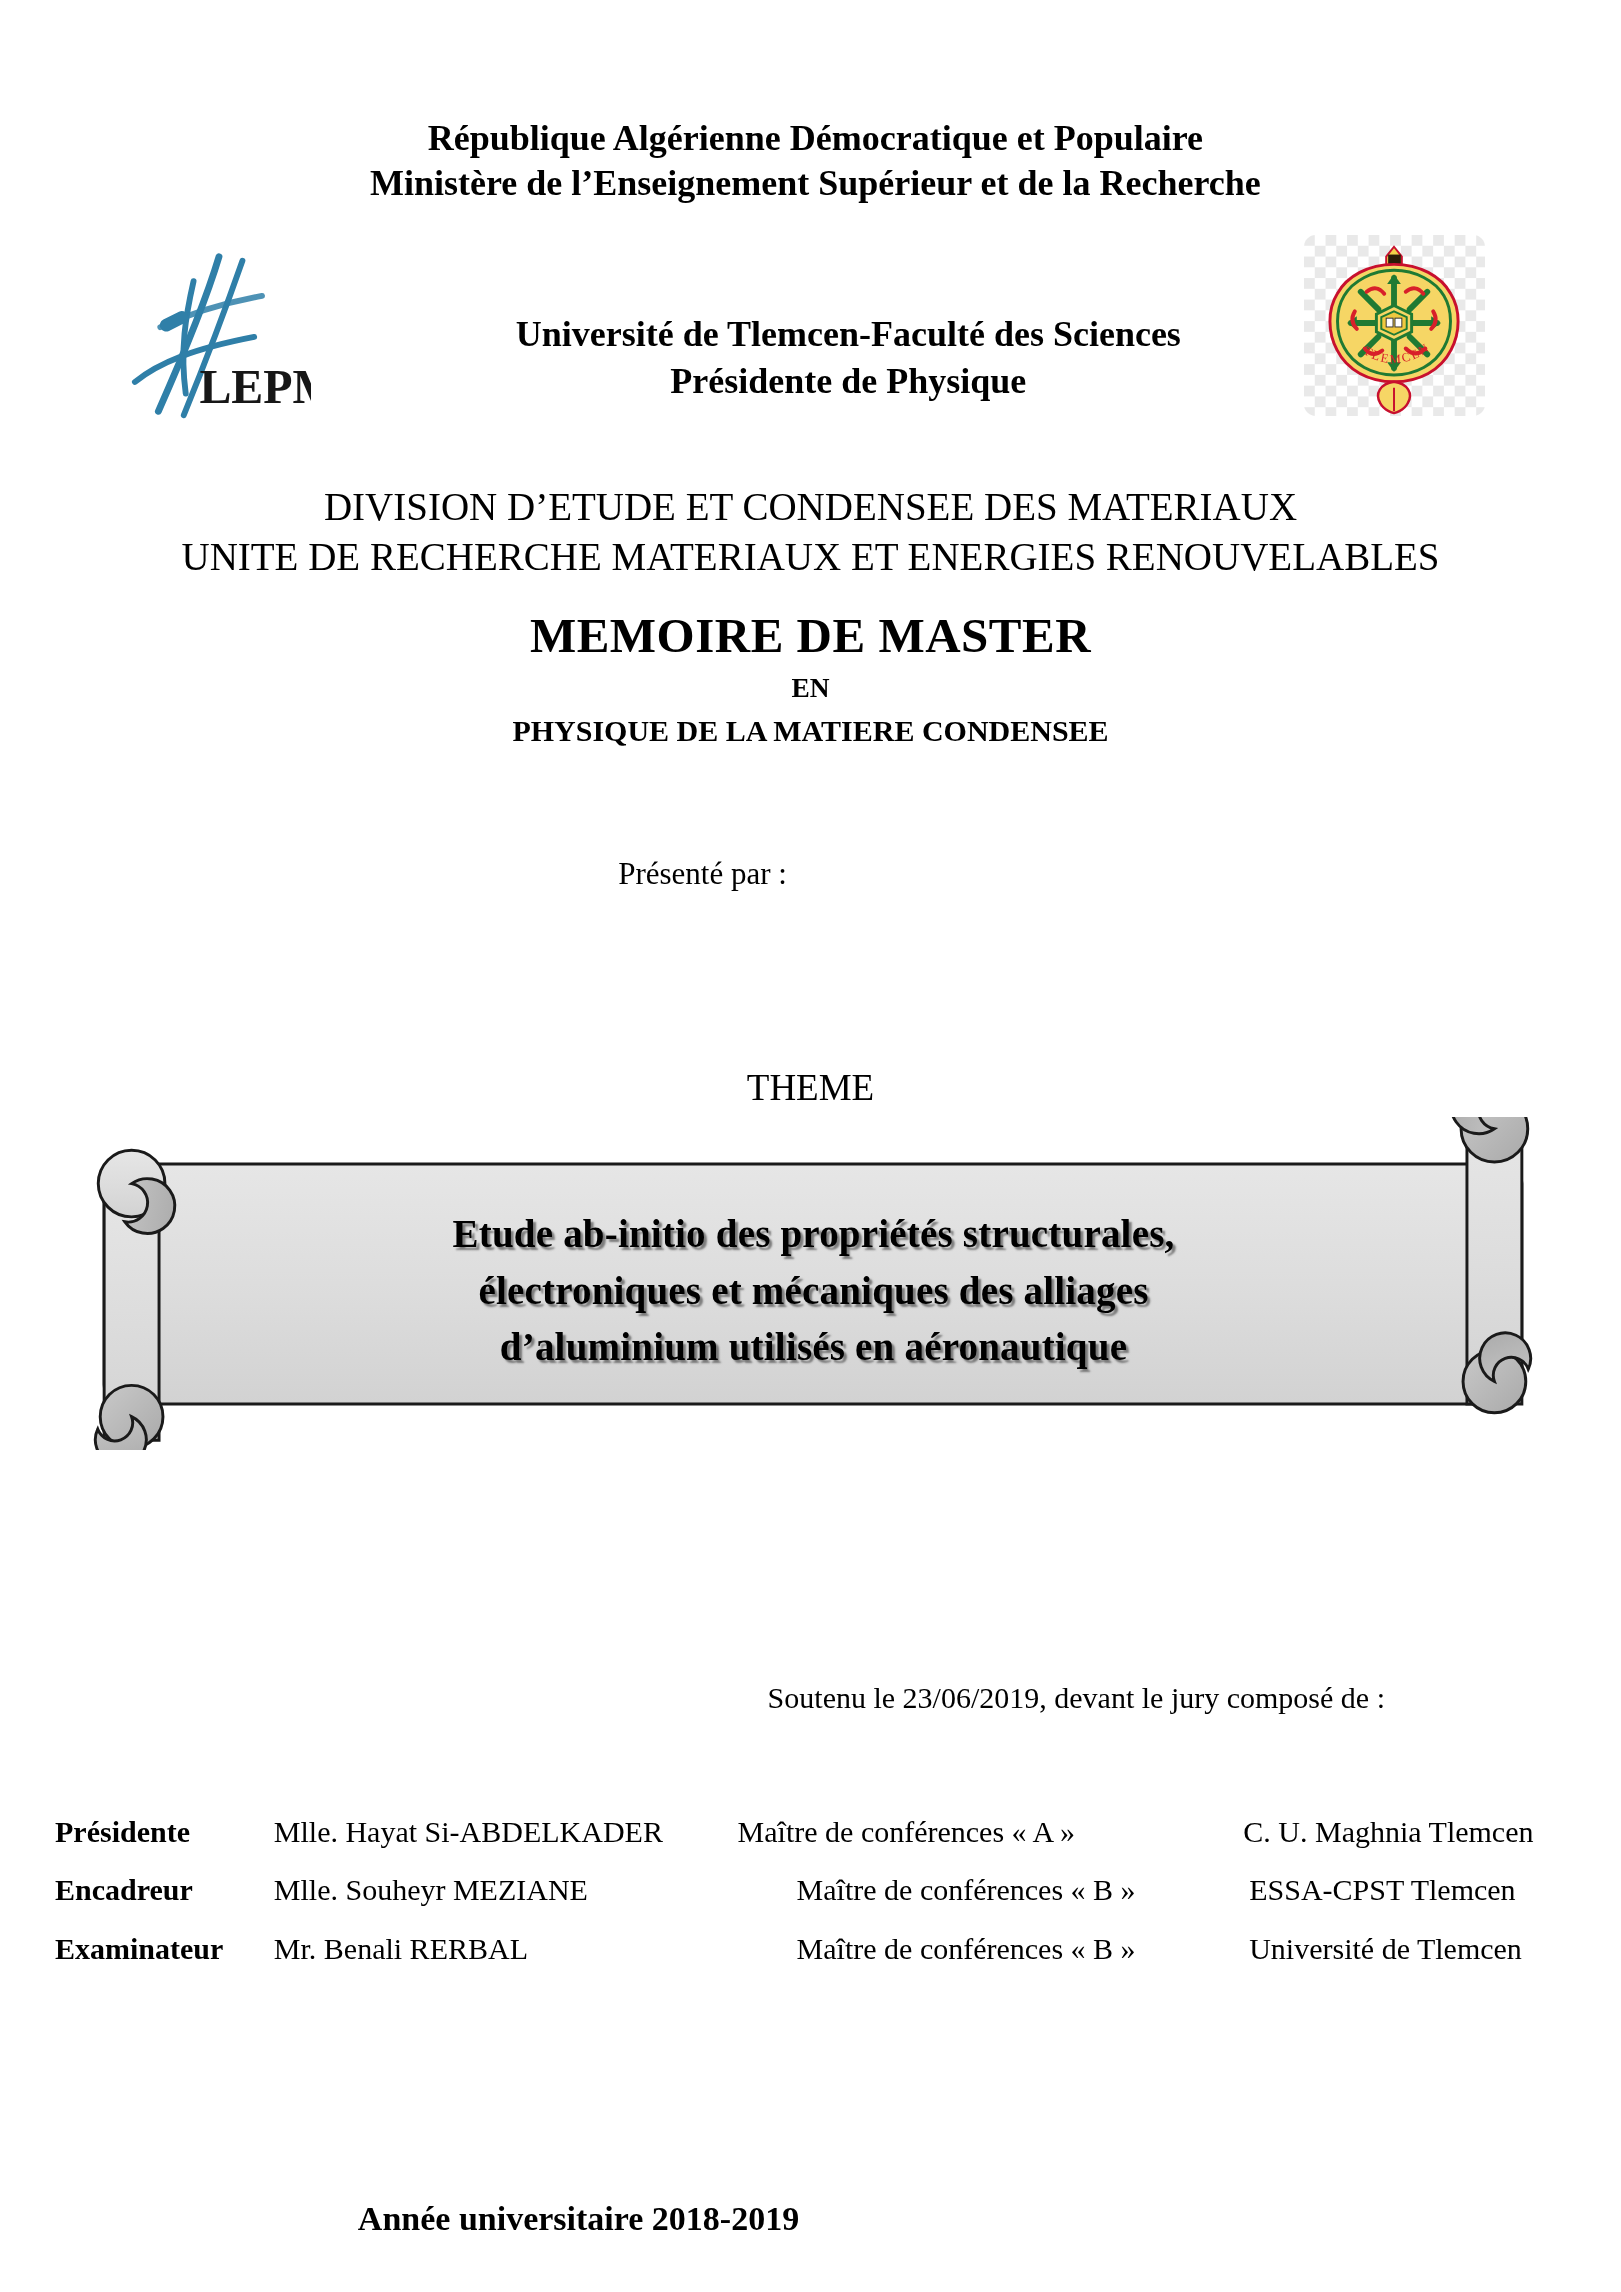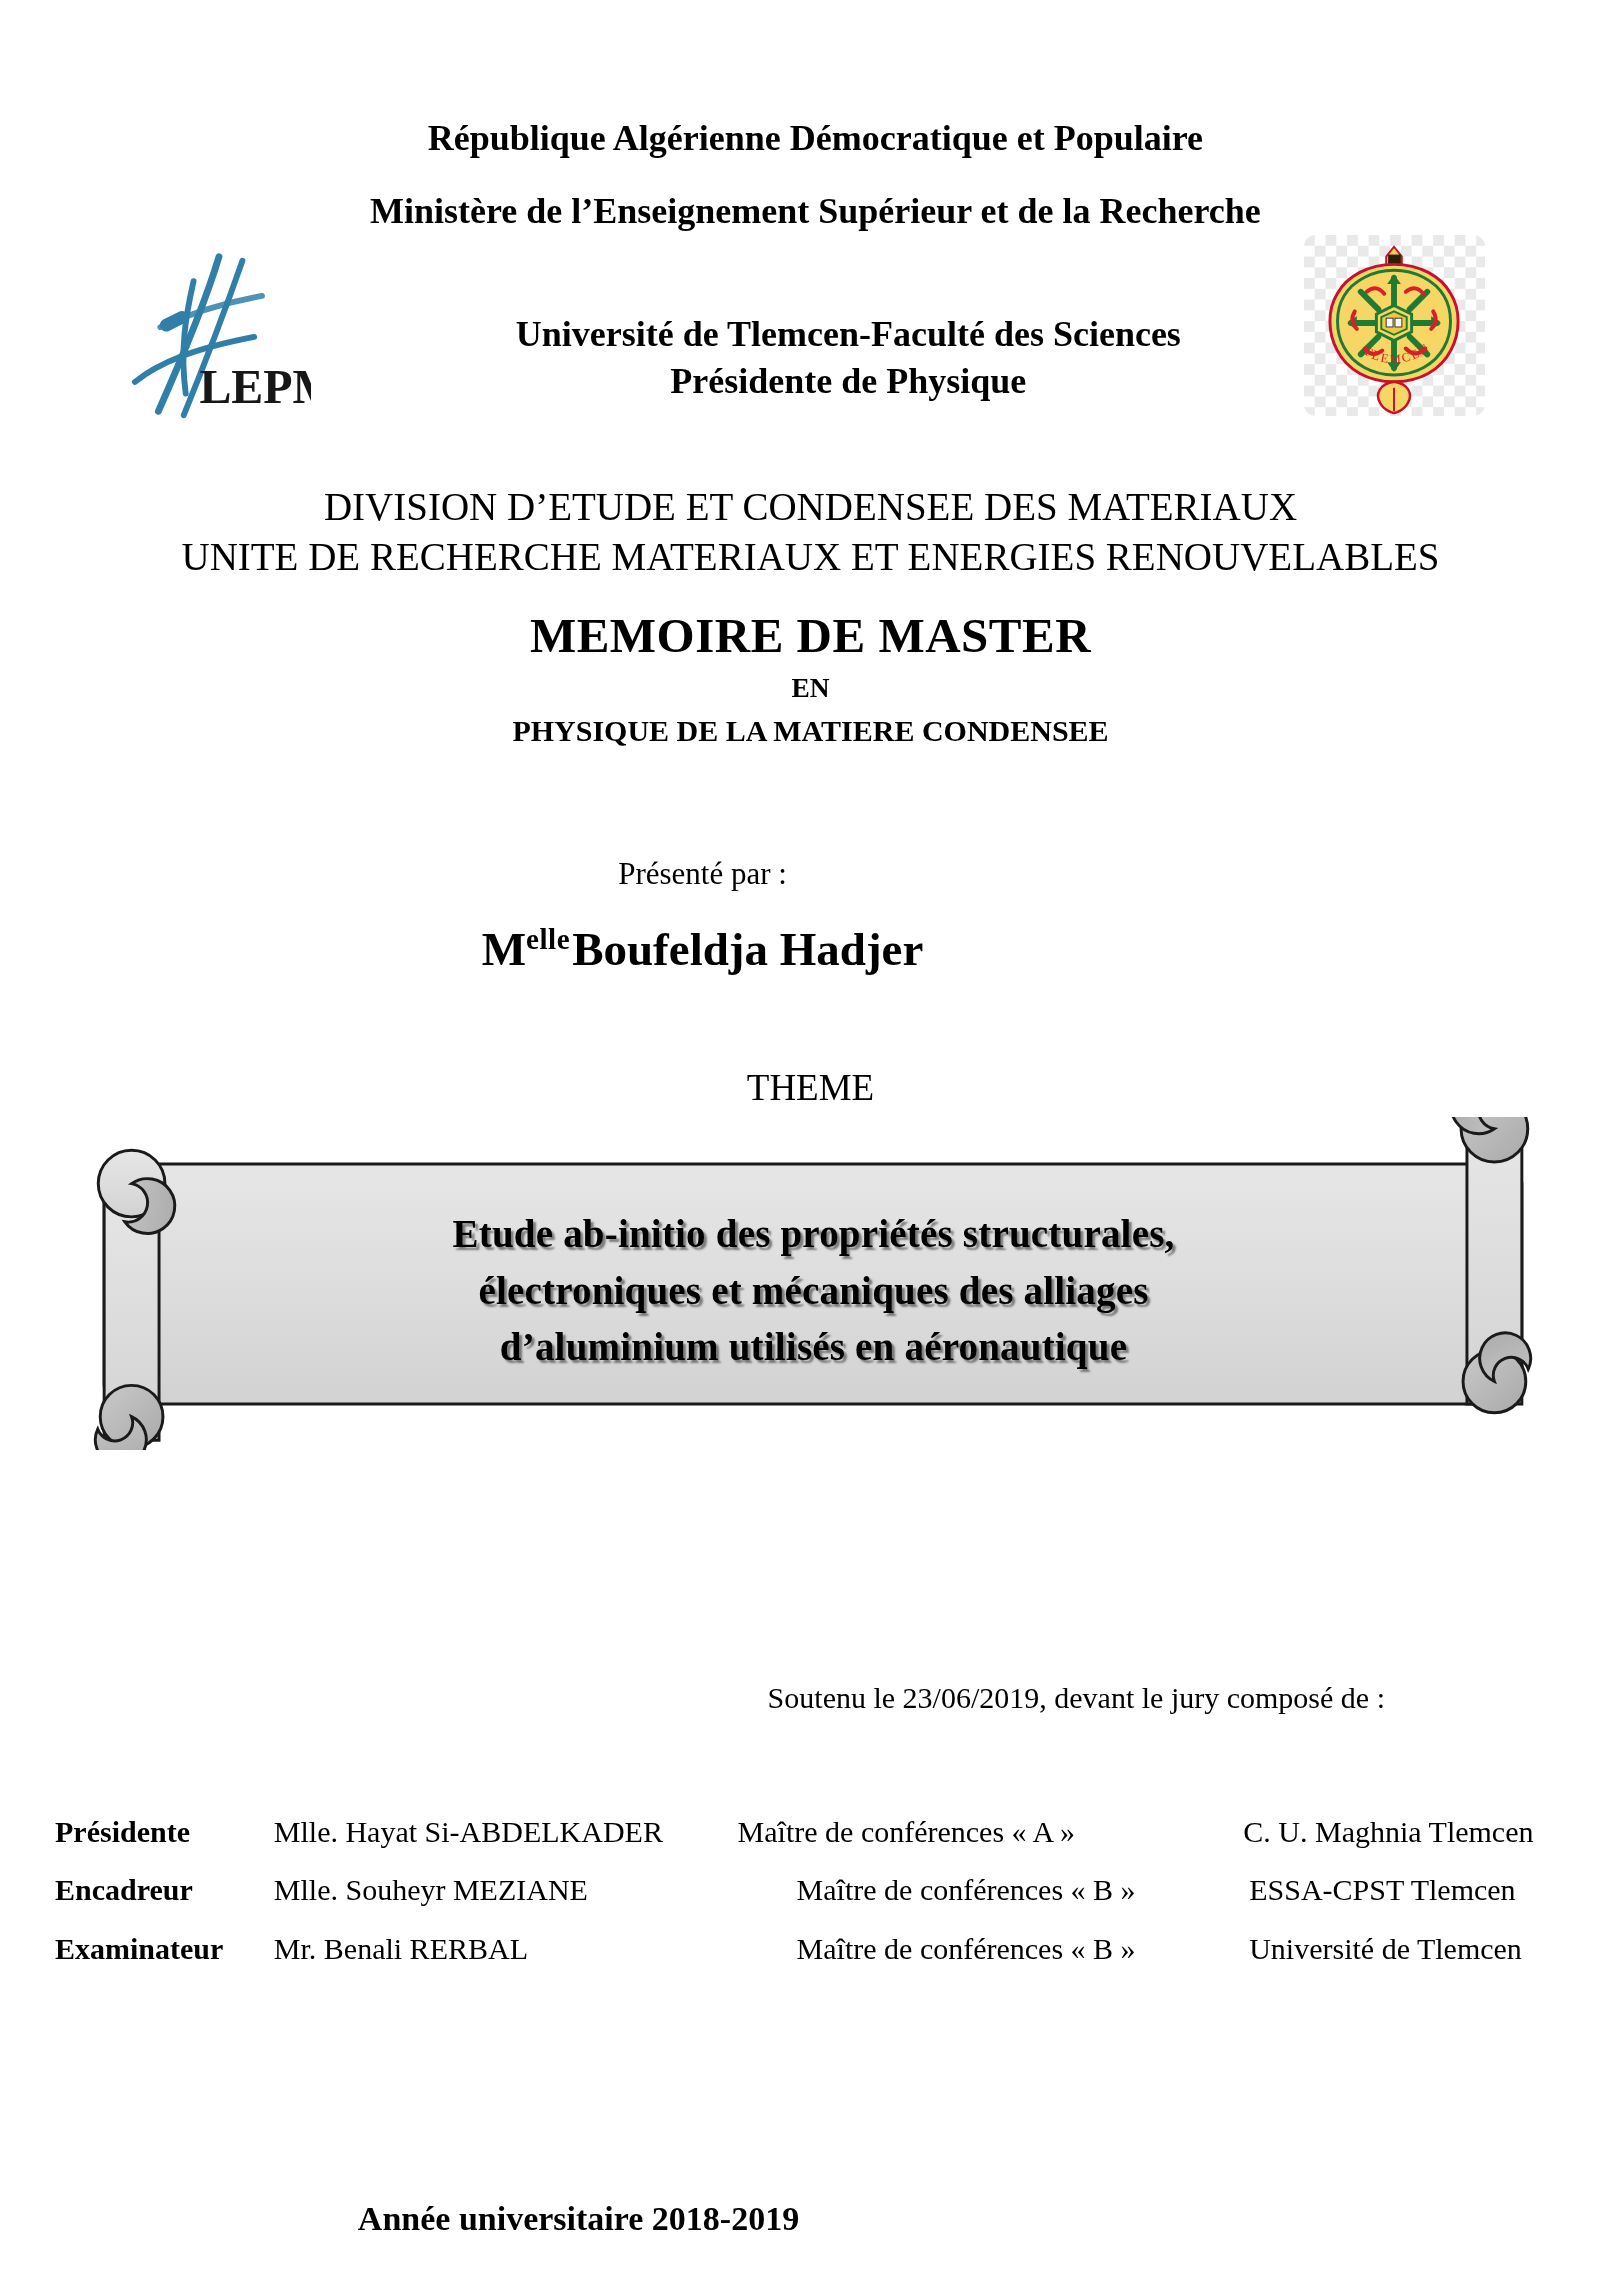--- a/index.html
+++ b/index.html
@@ -27,21 +27,21 @@
     width: 1621px;
     text-align: center;
   }
   .hdr-line {
     font-weight: bold;
     font-size: 36px;
     line-height: 1.25;
     letter-spacing: 0px;
   }
   .hdr-line.l1 { margin-left: 9.8px; }
-  .hdr-line.l2 { margin-left: 9.8px; margin-top: 28px; }
+  .hdr-line.l2 { margin-left: 9.8px; }
   .hdr-line.l3 { margin-left: 9.8px; }
 
   .univ-block {
     position: absolute;
     left: 0;
     top: 311px;
     width: 1621px;
     text-align: center;
     padding-left: 28px;
   }
@@ -377,23 +377,20 @@
   </div>
 
   <div class="memoire-block">
     <div class="memoire-title">MEMOIRE DE MASTER</div>
     <div class="memoire-en">EN</div>
     <div class="memoire-spec">PHYSIQUE DE LA MATIERE CONDENSEE</div>
   </div>
 
   <div class="presente-block">
     <div class="presente-label">Présenté par :</div>
-    <div class="author-name">
-      <span>M</span><sup>elle</sup><span>Boufeldja Hadjer</span>
-    </div>
   </div>
 
   <div class="theme-label">THEME</div>
 
   <div class="banner">
     <svg viewBox="0 0 1534 340" xmlns="http://www.w3.org/2000/svg" preserveAspectRatio="none">
       <defs>
         <linearGradient id="bgGrad" x1="0" y1="0" x2="0" y2="1">
           <stop offset="0%" stop-color="#e6e6e6"></stop>
           <stop offset="55%" stop-color="#dcdcdc"></stop>

